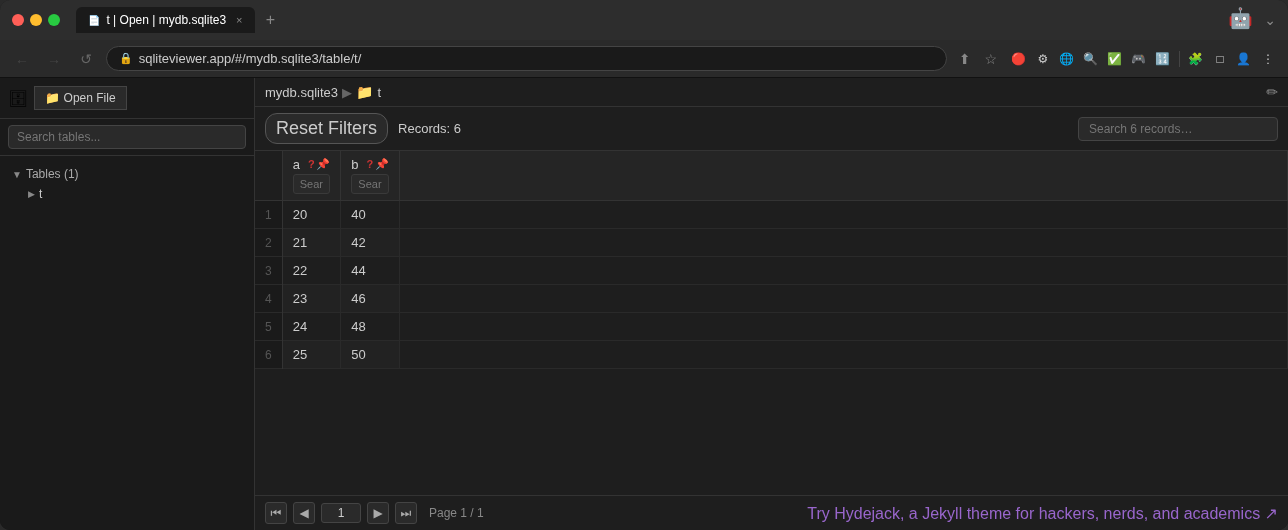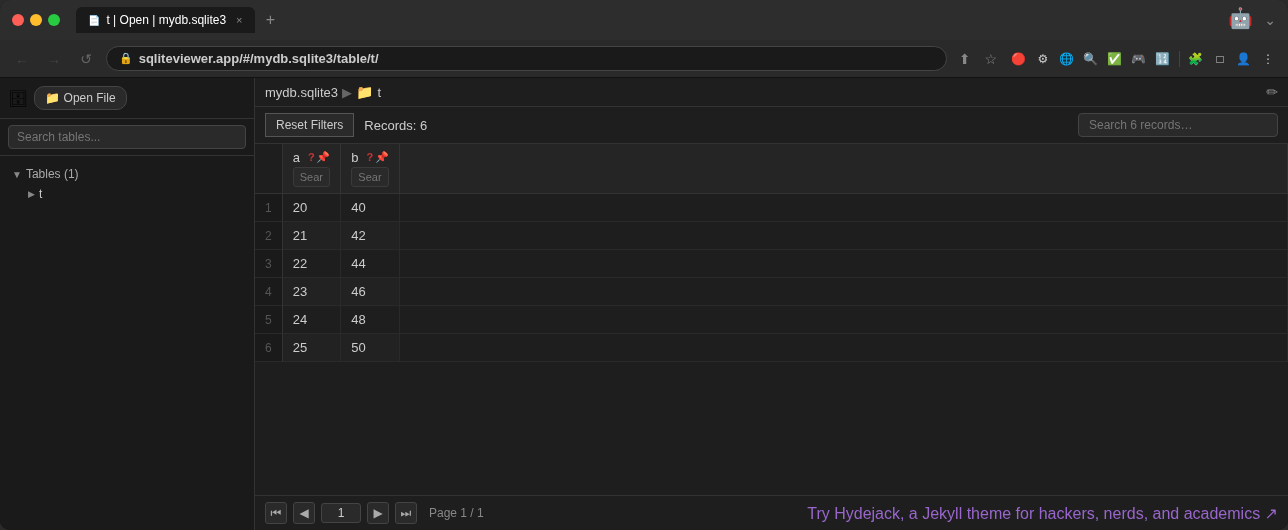--- a/index.html
+++ b/index.html
@@ -148,21 +148,21 @@
       padding: 4px 12px;
       color: #ccc;
       font-size: 13px;
       display: flex;
       align-items: center;
       gap: 6px;
     }
 
     .lock-icon { color: #888; font-size: 11px; }
 
-    .address-text { color: #ccc; font-size: 13px; font-weight: bold; }
+    .address-text { color: #ccc; font-size: 13px; }
 
     .toolbar-icons {
       display: flex;
       gap: 6px;
       align-items: center;
     }
 
     .toolbar-icon {
       color: #888;
       font-size: 14px;
@@ -220,21 +220,21 @@
       gap: 6px;
     }
 
     .sidebar-db-icon {
       font-size: 16px;
     }
 
     .open-file-btn {
       background: #2a2a2a;
       border: 1px solid #444;
-      border-radius: 10px;
+      border-radius: 0;
       padding: 4px 10px;
       color: #ccc;
       font-size: 12px;
       cursor: pointer;
       display: flex;
       align-items: center;
       gap: 4px;
     }
 
     .sidebar-search {
@@ -332,24 +332,24 @@
       align-items: center;
       padding: 6px 10px;
       border-bottom: 1px solid #333;
       gap: 10px;
       flex-shrink: 0;
     }
 
     .reset-filters-btn {
       background: #2a2a2a;
       border: 1px solid #555;
-      border-radius: 0;
+      border-radius: 12px;
       padding: 4px 10px;
       color: #ccc;
-      font-size: 12px;
+      font-size: 18px;
       cursor: pointer;
     }
 
     .records-count {
       font-size: 13px;
       color: #ccc;
     }
 
     .search-records-input {
       margin-left: auto;

